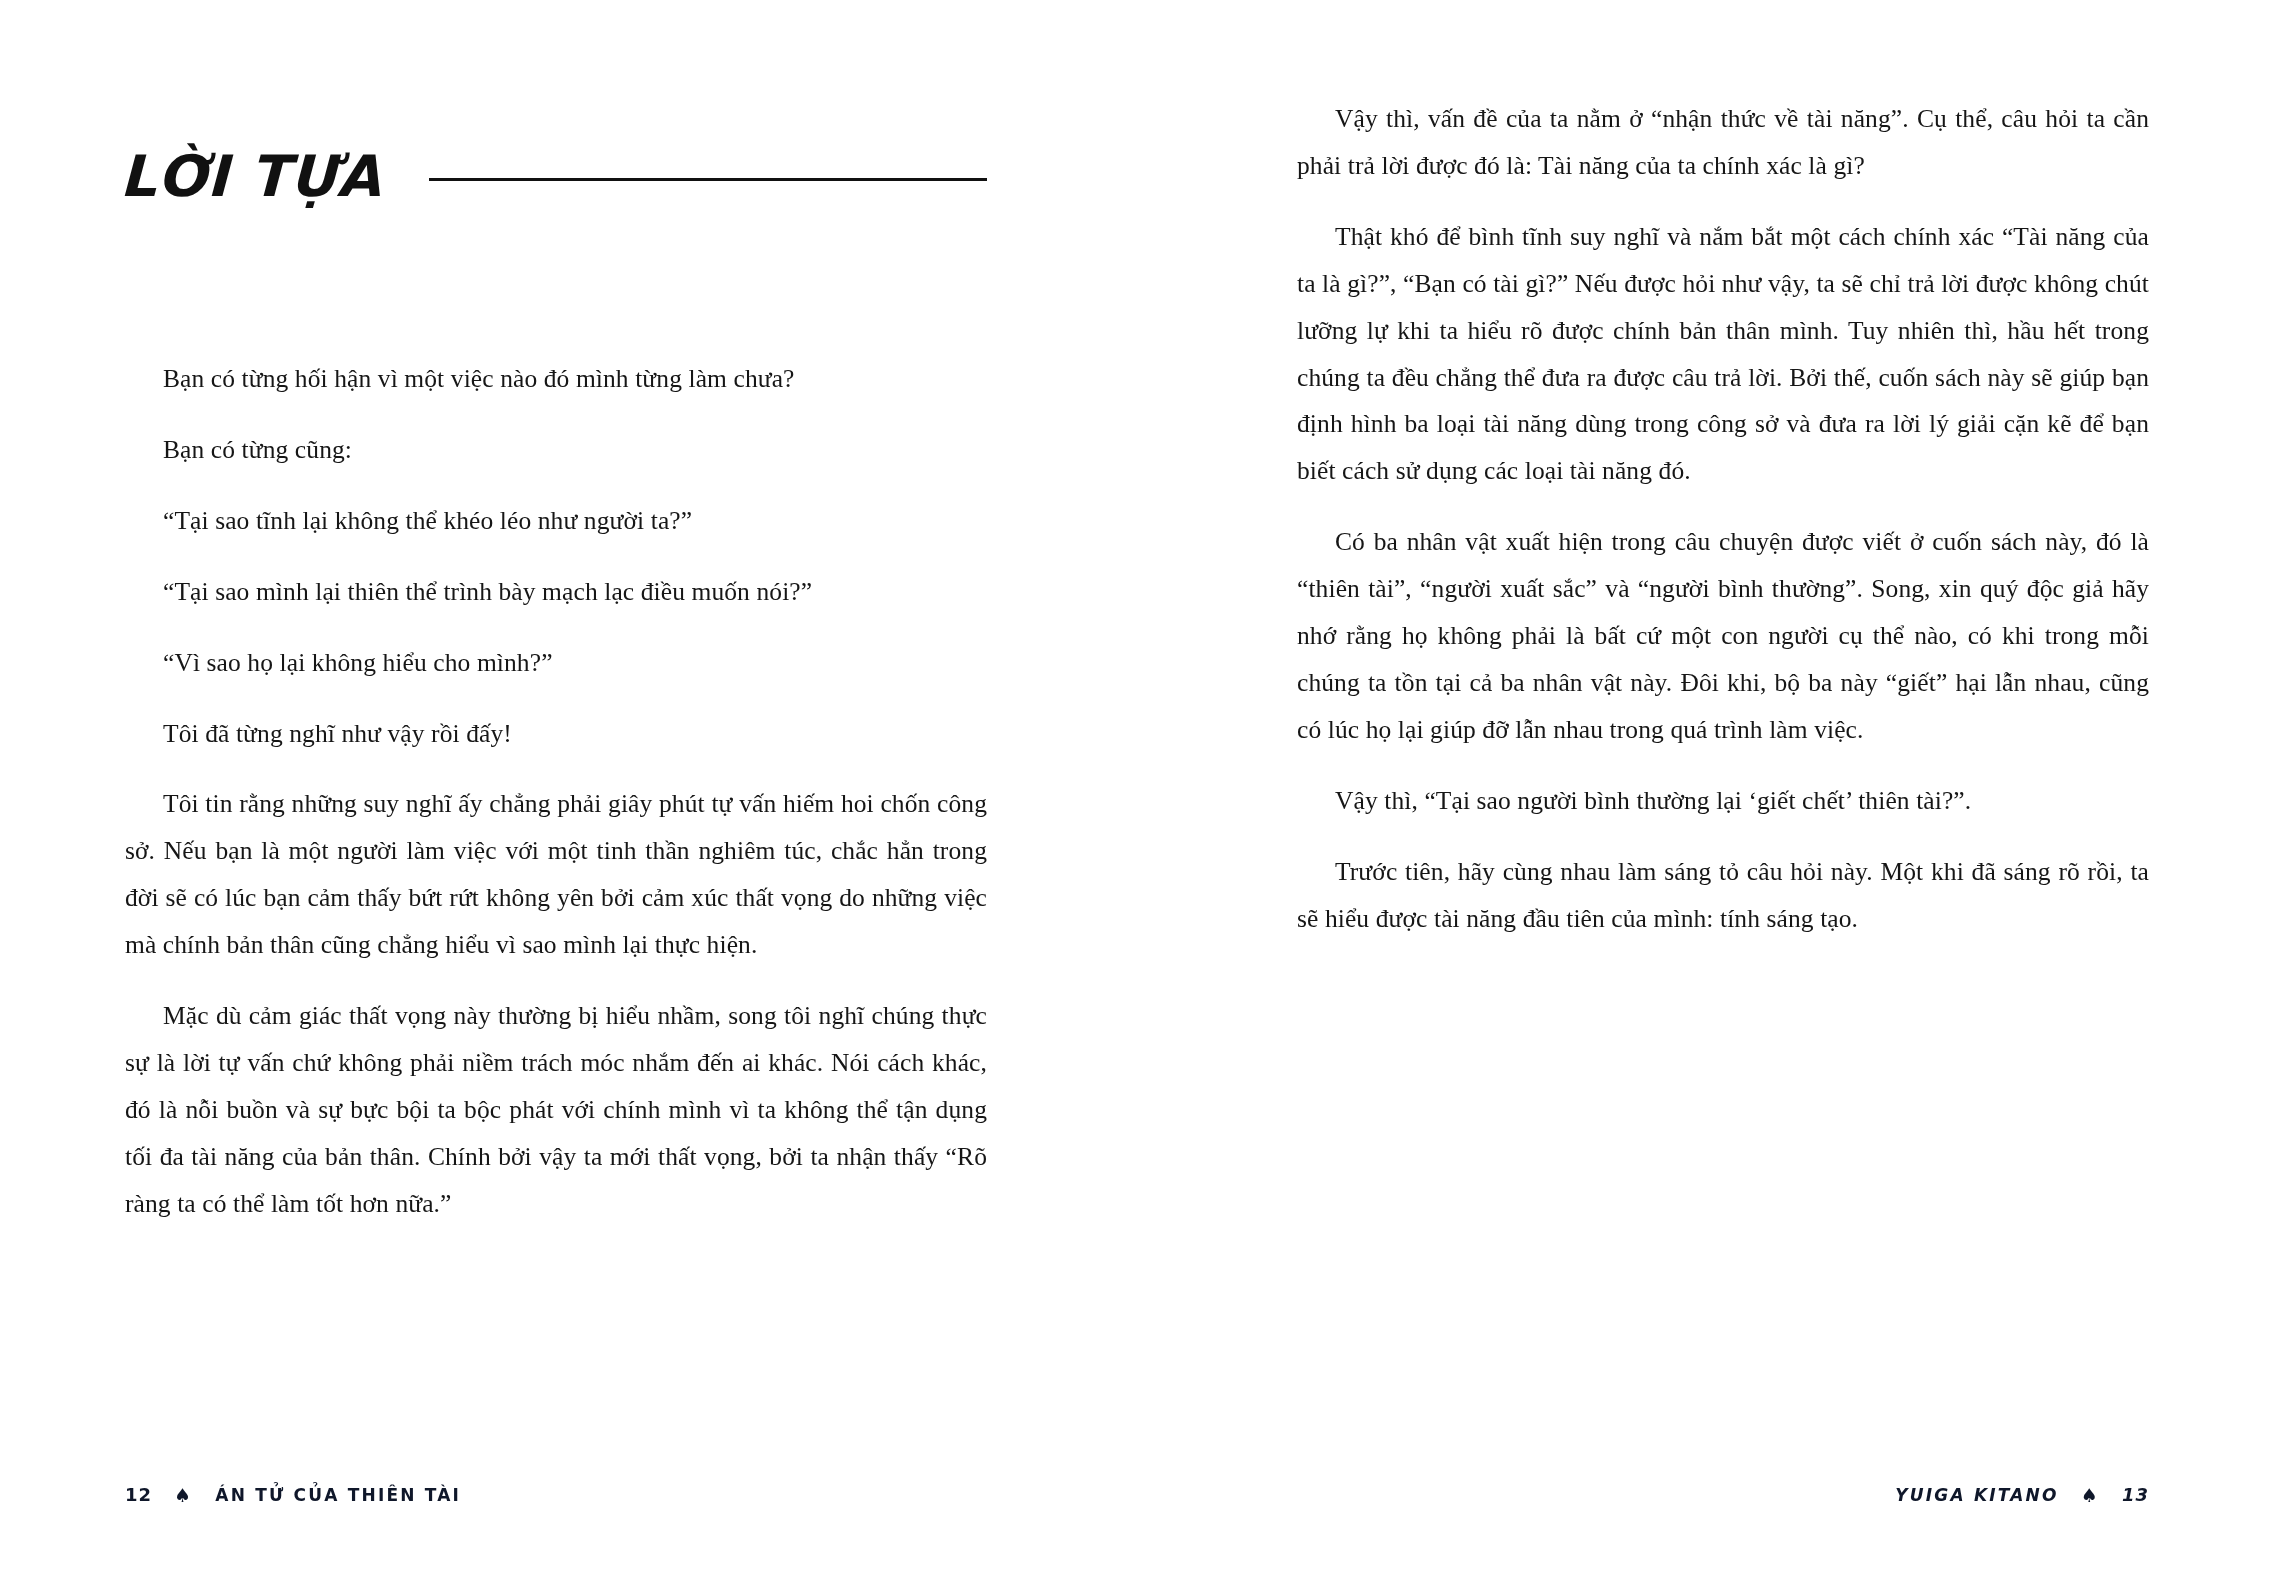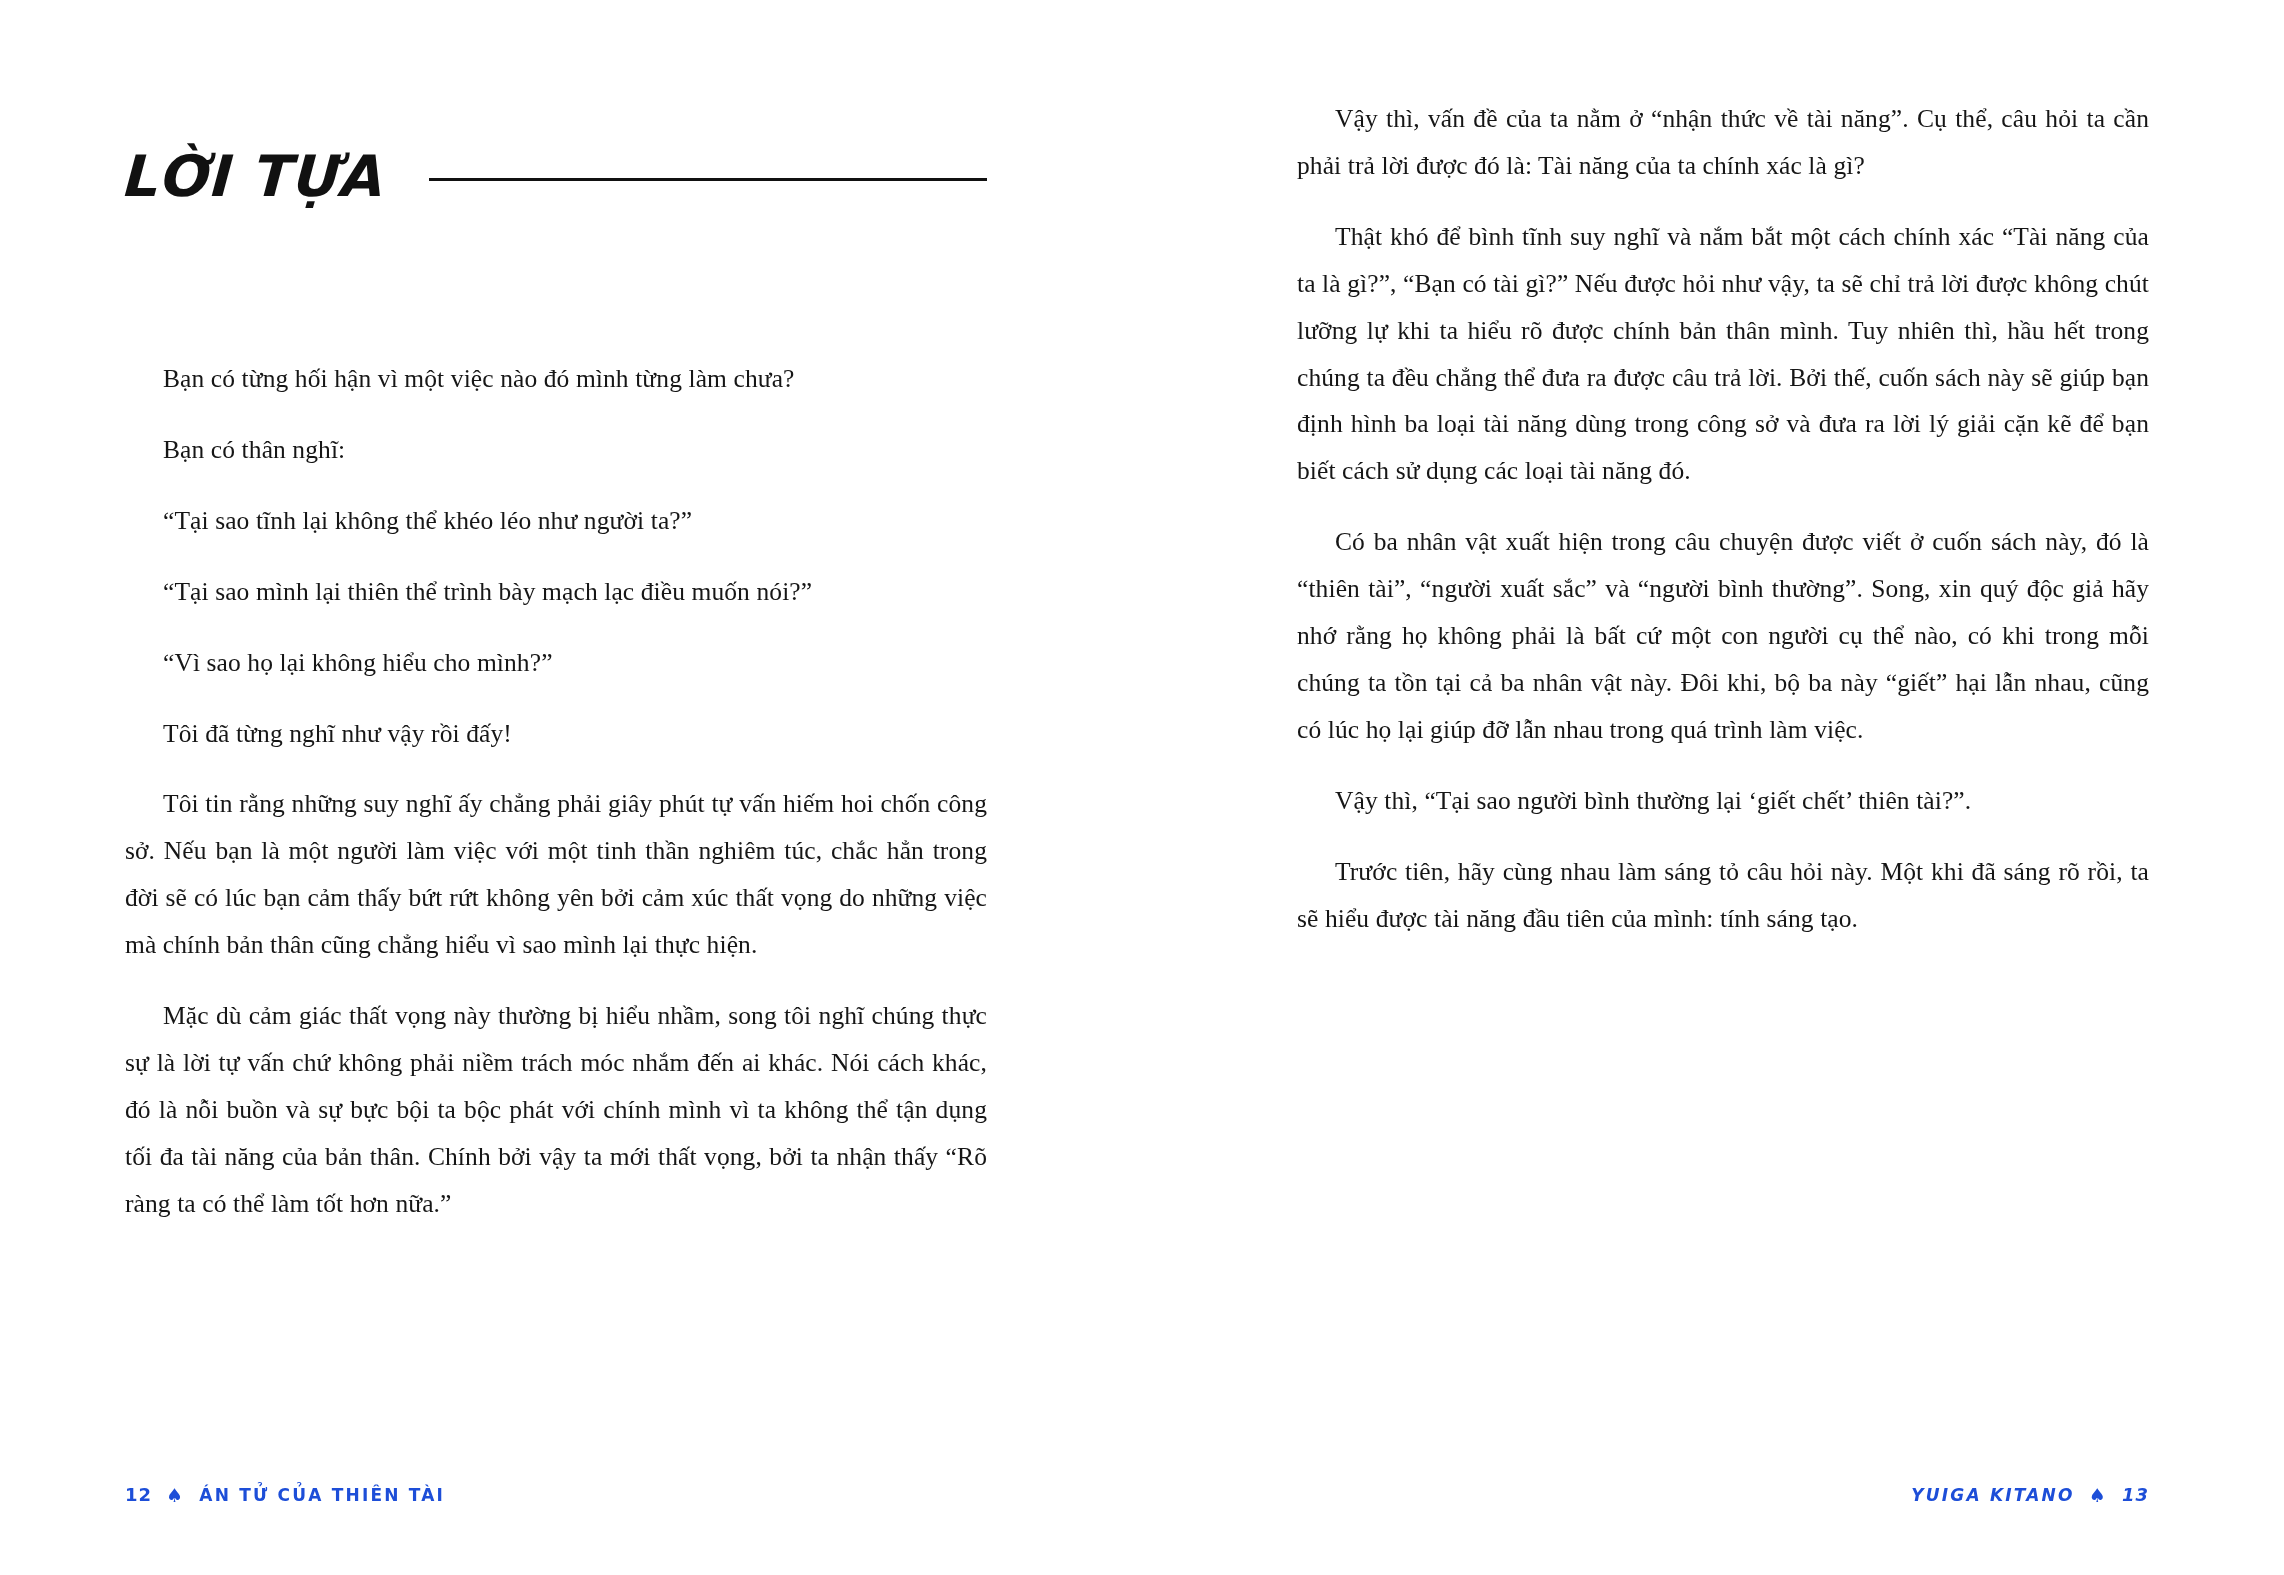--- a/index.html
+++ b/index.html
@@ -82,24 +82,24 @@
   }
 
   
   .footer {
     position: absolute;
     bottom: 70px;
     font-family: "DejaVu Sans", sans-serif;
     font-size: 17px;
     font-weight: 700;
     letter-spacing: 2.2px;
-    color: #1d4ed8;
+    color: #0f172a;
     display: flex;
     align-items: center;
-    gap: 14px;
+    gap: 22px;
   }
   .footer-left {
     left: 125px;
   }
   .footer-right {
     right: 135px;
     font-style: italic;
   }
   .suit {
     font-size: 19px;
@@ -119,21 +119,21 @@
 
   <div class="page page-left">
 
     <div class="chapter-head">
       <div class="chapter-title">LỜI TỰA</div>
       <div class="chapter-rule"></div>
     </div>
 
     <div class="body-block">
       <p class="para indent">Bạn có từng hối hận vì một việc nào đó mình từng làm chưa?</p>
-      <p class="para indent">Bạn có thân nghĩ:</p>
+      <p class="para indent">Bạn có từng cũng:</p>
       <p class="para indent">“Tại sao tĩnh lại không thể khéo léo như người ta?”</p>
       <p class="para indent">“Tại sao mình lại thiên thể trình bày mạch lạc điều muốn nói?”</p>
       <p class="para indent">“Vì sao họ lại không hiểu cho mình?”</p>
       <p class="para indent">Tôi đã từng nghĩ như vậy rồi đấy!</p>
       <p class="para indent">Tôi tin rằng những suy nghĩ ấy chẳng phải giây phút tự vấn hiếm hoi chốn công sở. Nếu bạn là một người làm việc với một tinh thần nghiêm túc, chắc hẳn trong đời sẽ có lúc bạn cảm thấy bứt rứt không yên bởi cảm xúc thất vọng do những việc mà chính bản thân cũng chẳng hiểu vì sao mình lại thực hiện.</p>
       <p class="para indent">Mặc dù cảm giác thất vọng này thường bị hiểu nhầm, song tôi nghĩ chúng thực sự là lời tự vấn chứ không phải niềm trách móc nhắm đến ai khác. Nói cách khác, đó là nỗi buồn và sự bực bội ta bộc phát với chính mình vì ta không thể tận dụng tối đa tài năng của bản thân. Chính bởi vậy ta mới thất vọng, bởi ta nhận thấy “Rõ ràng ta có thể làm tốt hơn nữa.”</p>
     </div>
 
     <div class="footer footer-left">
       <span class="folio">12</span>

